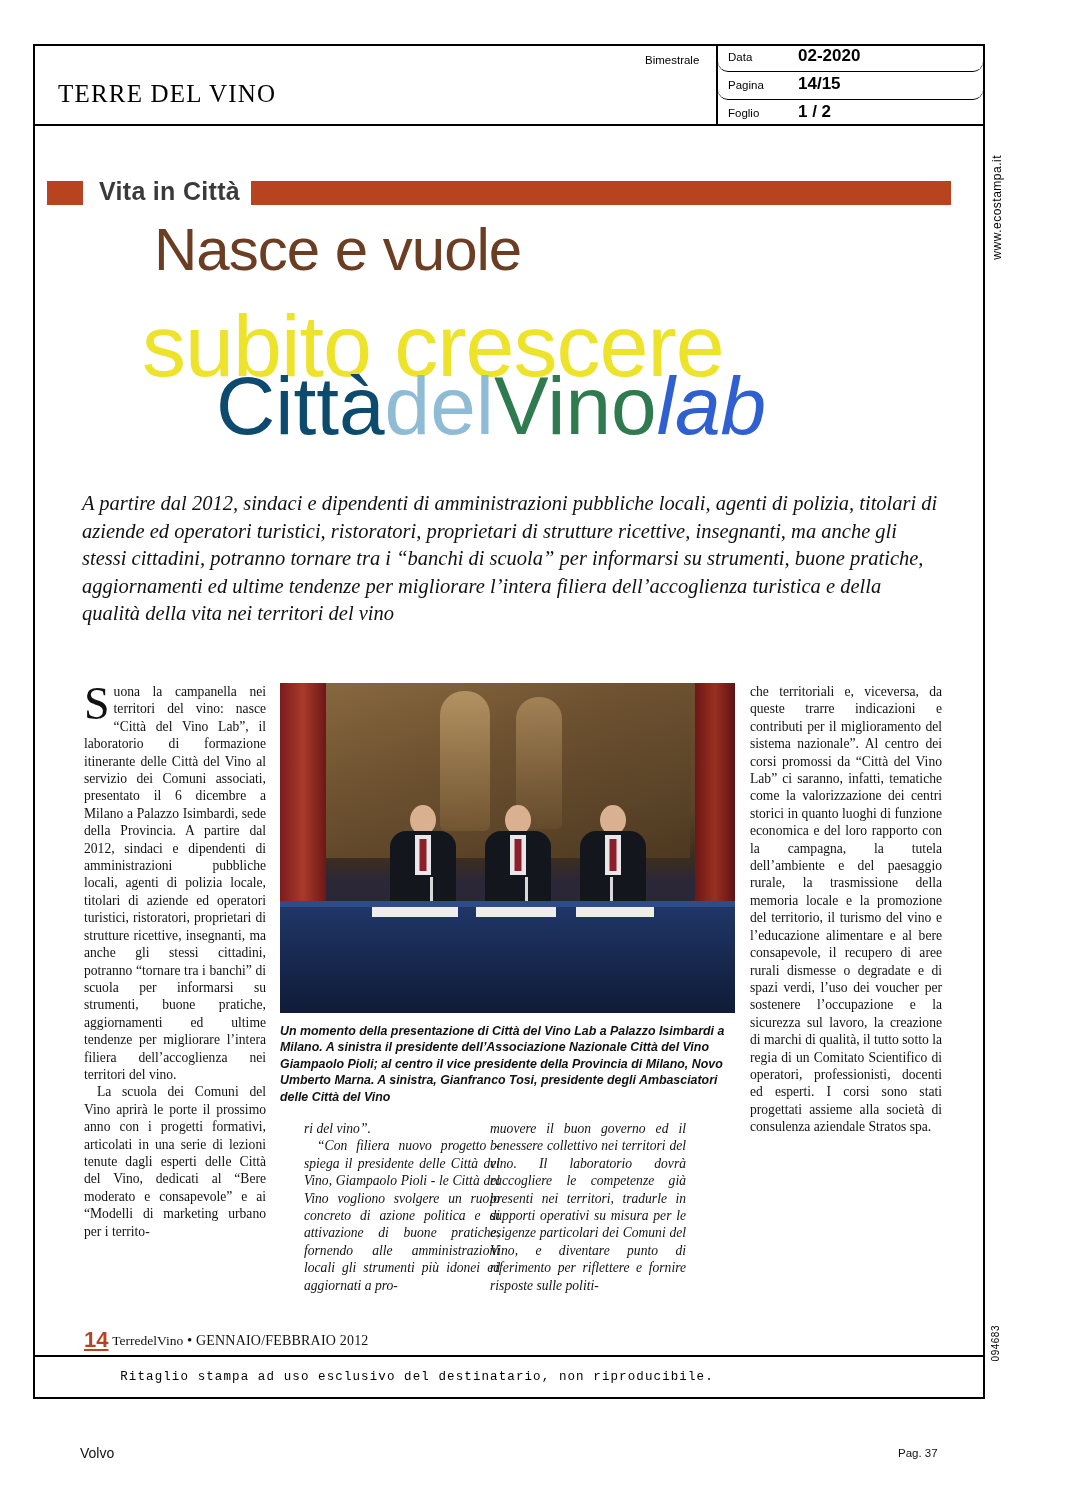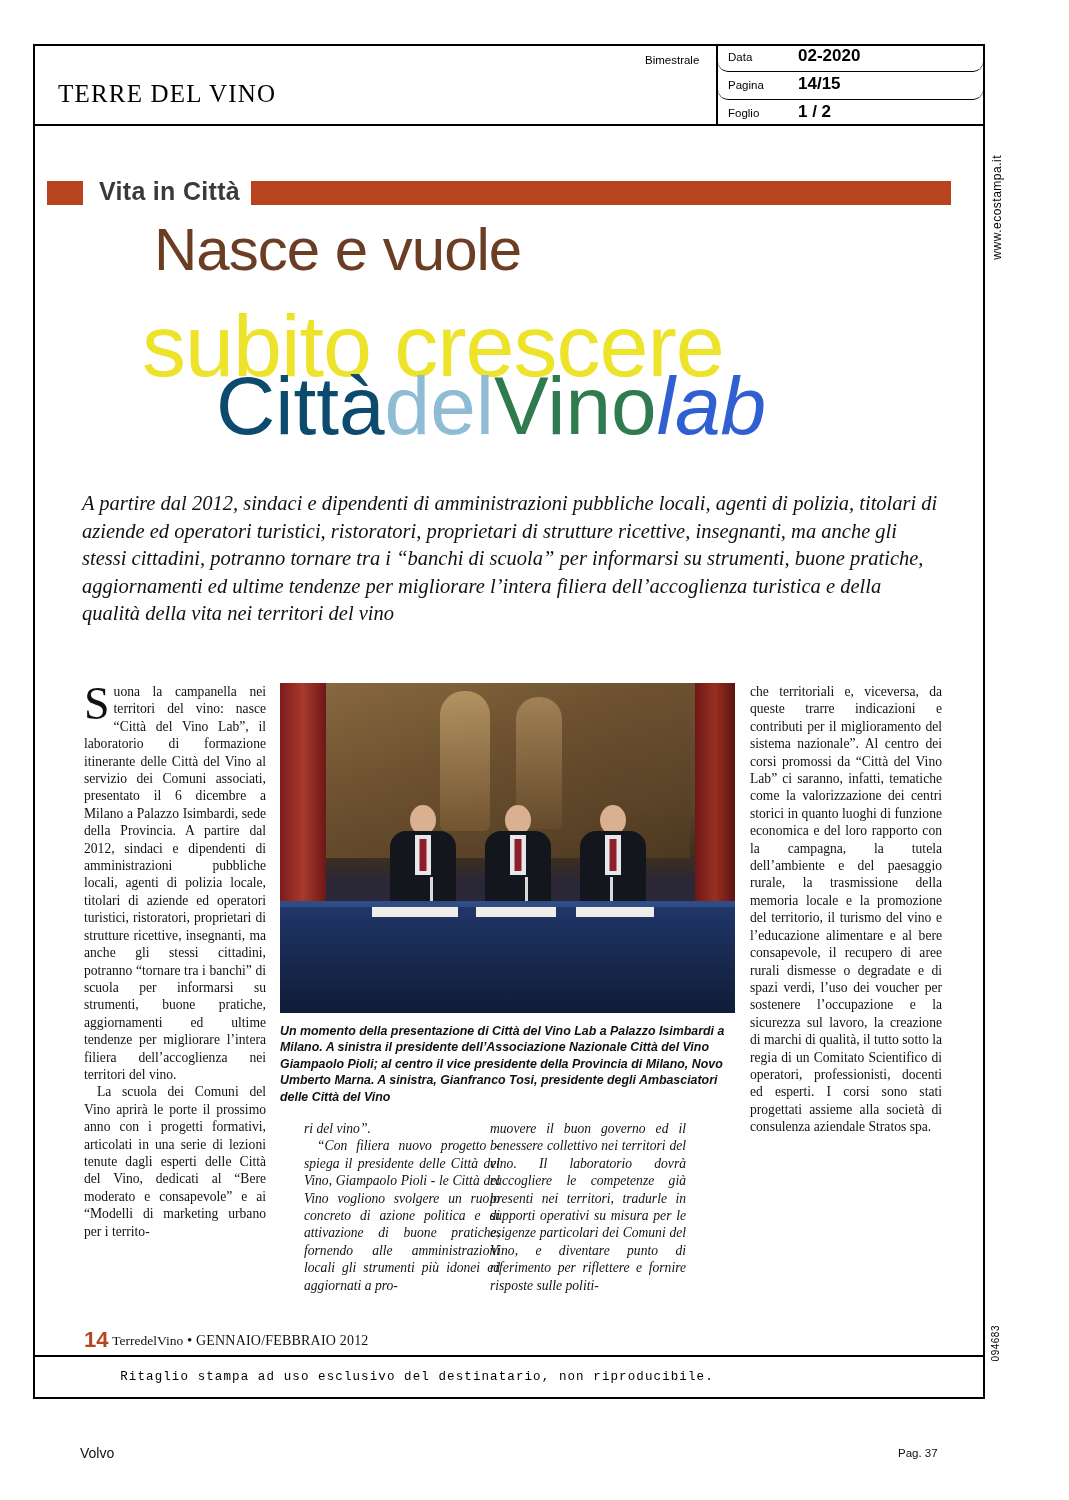--- a/index.html
+++ b/index.html
@@ -312,20 +312,21 @@
     font-family: "Liberation Serif", serif;
     font-size: 15px;
     color: #111;
   }
   .art-footer .pg {
     font-family: "Liberation Sans", sans-serif;
     font-size: 22px;
     font-weight: bold;
     color: #b8431f;
     vertical-align: -2px;
+    text-decoration: underline;
   }
   .art-footer .brand {
     font-size: 13.5px;
   }
   .art-footer .issue {
     font-family: "Liberation Serif", serif;
     font-size: 14px;
     letter-spacing: .2px;
   }
 

